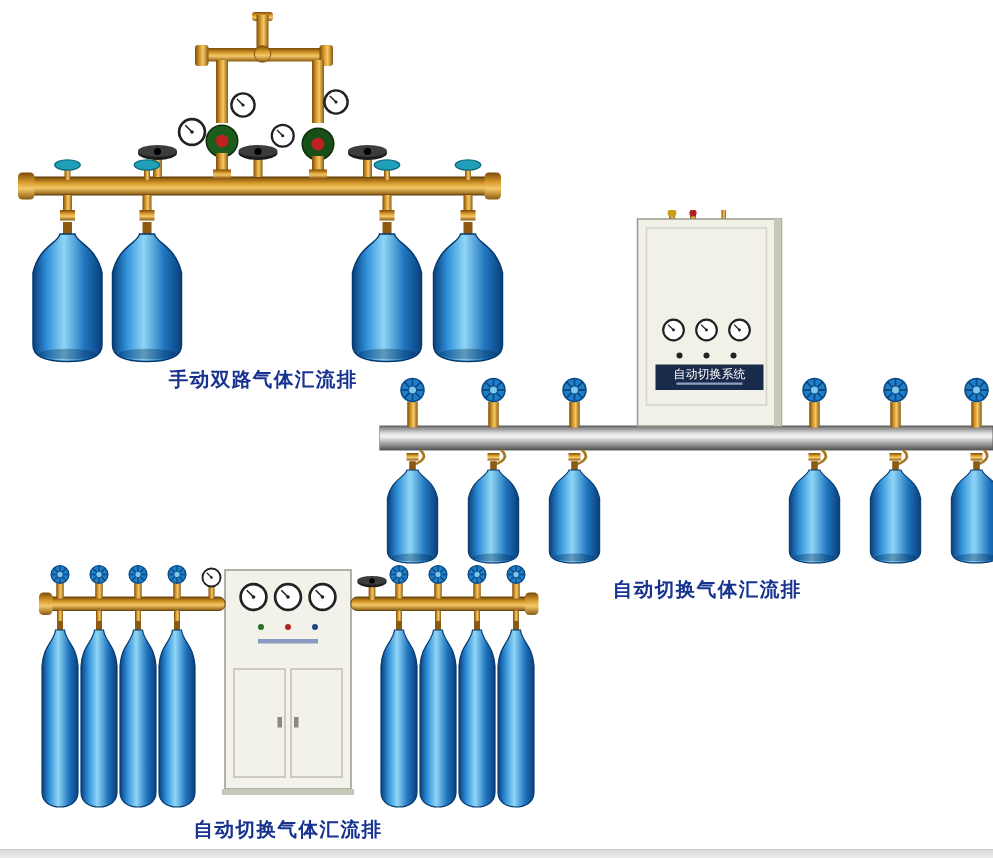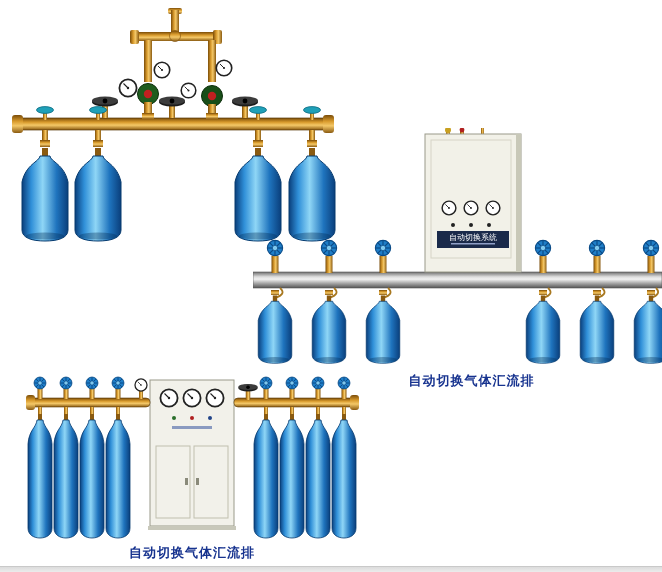--- a/index.html
+++ b/index.html
@@ -144,23 +144,24 @@
           <rect x="299" y="134" width="10" height="7" fill="url(#brassV)"></rect>
       </g>
 
       <g>
         <use href="#bottle" x="10" y="140" width="54" height="96"></use>
         <use href="#bottle" x="63" y="140" width="54" height="96"></use>
         <use href="#bottle" x="223" y="140" width="54" height="96"></use>
         <use href="#bottle" x="277" y="140" width="54" height="96"></use>
       </g>
     </svg>
+    <div class="caption" style="color: rgb(23, 51, 143);">手动双路气体汇流排</div>
   </section>
 
-  <section class="product" id="p2" style="left:253px;top:128px;width:409px;">
+  <section class="product" id="p2" style="left:253px;top:140px;width:409px;">
     <svg width="409" height="244">
 
       <g>
         <rect x="0" y="144" width="409" height="16" fill="url(#alu)" stroke="#555" stroke-width="0.6"></rect>
       </g>
 
       <g>
         <rect x="193" y="0" width="4" height="8" fill="url(#brassH)"></rect>
         <circle cx="195" cy="2" r="3" fill="#c8a020"></circle>
         <rect x="207" y="2" width="4" height="6" fill="url(#brassH)"></rect>

